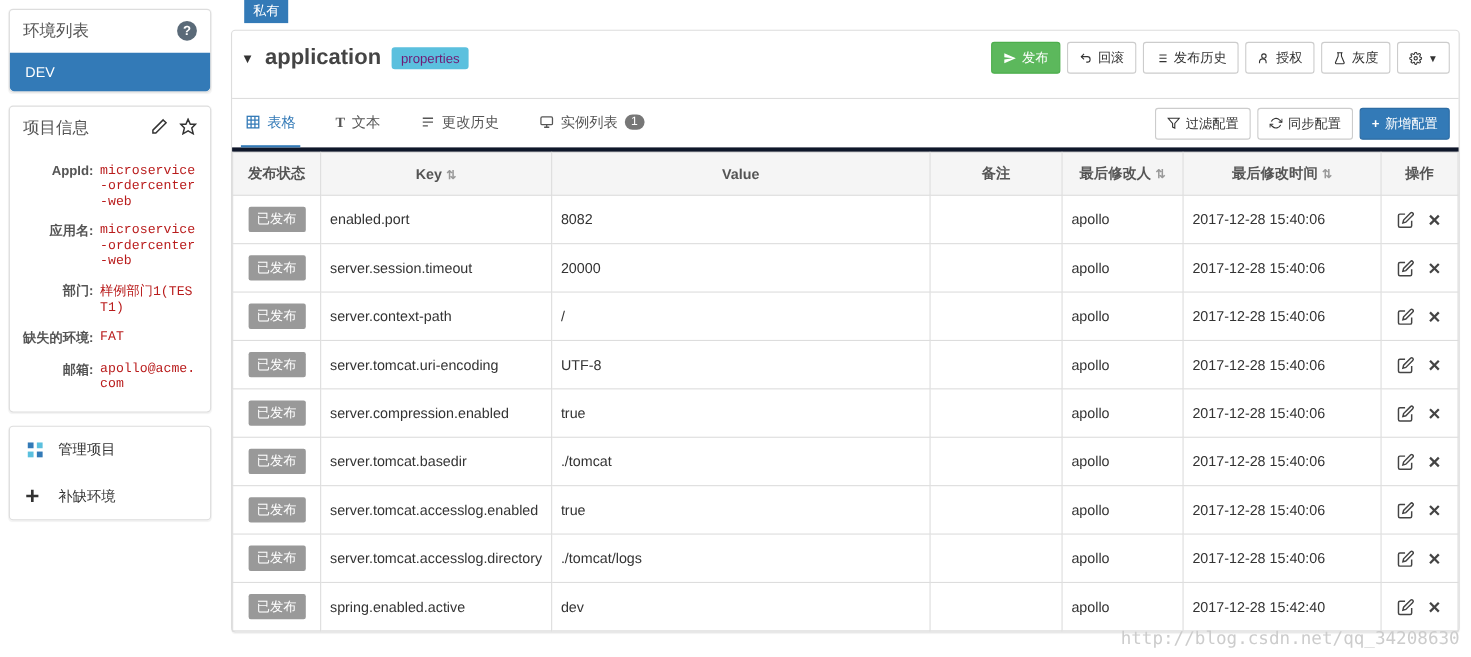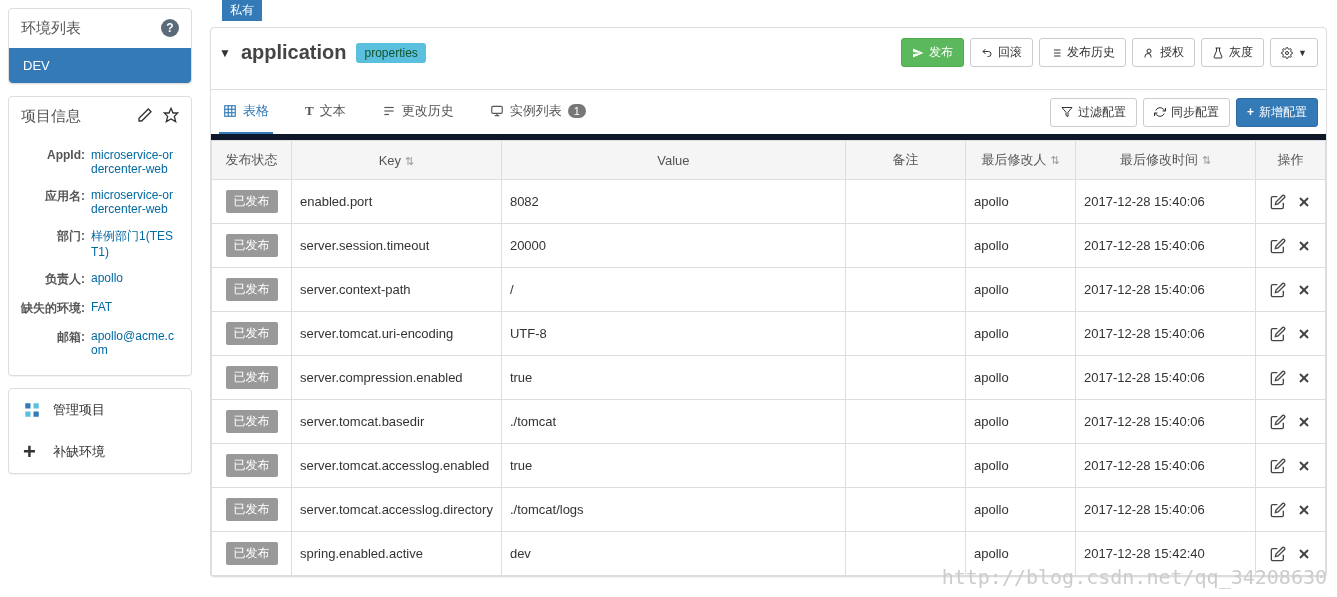--- a/index.html
+++ b/index.html
@@ -11,57 +11,57 @@
 .panel-header { padding: 10px 12px; display: flex; align-items: flex-start; justify-content: space-between; }
 .panel-title { font-size: 15px; color: #555; }
 .env-list .panel-header { border-bottom: none; }
 .help-icon { width: 18px; height: 18px; border-radius: 50%; background: #5a6a78; color: #fff; display: inline-flex; align-items: center; justify-content: center; font-weight: bold; font-size: 12px; cursor: pointer; }
 .env-item { padding: 10px 14px; color: #fff; background: #337ab7; border-radius: 0 0 4px 4px; cursor: pointer; }
 .proj-head-icons { display: flex; gap: 10px; align-items: center; }
 .icon-btn { cursor: pointer; color: #333; display: inline-flex; }
 .proj-body { padding: 6px 12px 12px 12px; }
 .proj-row { display: flex; padding: 6px 0; font-size: 12px; }
 .proj-label { width: 70px; text-align: right; color: #555; padding-right: 6px; font-weight: bold; }
-.proj-val { flex: 1; color: #0369a1; word-break: break-all; }
+.proj-val { flex: 1; color: #b91c1c; word-break: break-all; font-family: Liberation Mono, monospace; }
 .side-links { }
 .side-link { padding: 12px 14px; display: flex; align-items: center; gap: 12px; cursor: pointer; color: #333; }
 .side-link svg, .side-link .plus { width: 18px; height: 18px; }
 .plus { font-size: 22px; font-weight: bold; line-height: 18px; color: #333; }
 .tag-private { display: inline-block; background: #337ab7; color: #fff; font-size: 12px; padding: 2px 8px; margin-bottom: 6px; margin-left: 12px; }
 .ns-header { display: flex; justify-content: space-between; align-items: center; padding: 10px 8px 22px 8px; border-bottom: 1px solid #ddd; }
 .ns-title-wrap { display: flex; align-items: center; gap: 10px; }
 .ns-caret { font-size: 12px; color: #333; }
 .ns-title { font-size: 20px; font-weight: bold; color: #444; }
-.ns-badge { background: #5bc0de; color: #14532d; padding: 3px 8px; border-radius: 3px; font-size: 12px; text-align: center; }
+.ns-badge { background: #5bc0de; color: #701a75; padding: 3px 8px; border-radius: 3px; font-size: 12px; text-align: center; }
 .ns-actions { display: flex; gap: 6px; }
 .btn { border: 1px solid #ccc; background: #fff; padding: 5px 10px; border-radius: 3px; font-size: 12px; cursor: pointer; display: inline-flex; align-items: center; gap: 5px; color: #333; justify-content: flex-end; }
 .btn-success { background: #5cb85c; border-color: #4cae4c; color: #fff; }
-.tabs-row { display: flex; justify-content: space-between; align-items: center; padding: 0 8px; border-bottom: 6px solid #0f172a; }
+.tabs-row { display: flex; justify-content: space-between; align-items: center; padding: 0 8px; border-bottom: 4px solid #0f172a; }
 .tabs { display: flex; gap: 28px; }
 .tab { padding: 12px 4px; cursor: pointer; color: #555; display: flex; align-items: center; gap: 6px; font-size: 13px; border-bottom: 2px solid transparent; }
 .tab.active { color: #337ab7; border-bottom-color: #337ab7; }
 .tab .count { background: #777; color: #fff; border-radius: 8px; padding: 1px 6px; font-size: 11px; }
 .tabs-actions { display: flex; gap: 6px; padding: 6px 0; }
 .btn-primary { background: #337ab7; border-color: #2e6da4; color: #fff; }
 table.data { width: 100%; border-collapse: collapse; }
 table.data th, table.data td { border: 1px solid #ddd; padding: 10px 8px; font-size: 13px; text-align: left; vertical-align: middle; }
-table.data th { background: #f5f5f5; color: #555; text-align: center; font-weight: normal; }
+table.data th { background: #f5f5f5; color: #555; text-align: center; font-weight: bold; }
 table.data td.center { text-align: center; }
 .status-badge { background: #999; color: #fff; padding: 3px 8px; font-size: 12px; border-radius: 2px; display: inline-block; }
 .sort-icon { font-size: 11px; color: #999; margin-left: 4px; }
 .col-status { width: 80px; }
 .col-key { width: 160px; }
 .col-value { }
 .col-remark { width: 120px; }
 .col-modifier { width: 110px; }
 .col-time { width: 180px; }
 .col-ops { width: 70px; }
 .row-ops { display: flex; gap: 10px; justify-content: center; }
 .op-icon { cursor: pointer; color: #444; }
-.watermark { position: fixed; right: 10px; bottom: 8px; color: #ccc; font-size: 20px; font-family: monospace; pointer-events: none; }
+.watermark { position: fixed; right: 10px; bottom: 8px; color: #ccc; font-size: 16px; font-family: monospace; pointer-events: none; }
 svg { display: block; }
 </style>
 </head>
 <body>
 
 <div class="layout">
   <div class="sidebar">
     <div class="panel env-list">
       <div class="panel-header">
         <span class="panel-title">环境列表</span>
@@ -91,24 +91,20 @@
             <div class="proj-label">AppId:</div>
             <div class="proj-val">microservice-ordercenter-web</div>
           </div>
           <div class="proj-row">
             <div class="proj-label">应用名:</div>
             <div class="proj-val">microservice-ordercenter-web</div>
           </div>
           <div class="proj-row">
             <div class="proj-label">部门:</div>
             <div class="proj-val">样例部门1(TEST1)</div>
-          </div>
-          <div class="proj-row">
-            <div class="proj-label">负责人:</div>
-            <div class="proj-val">apollo</div>
           </div>
           <div class="proj-row">
             <div class="proj-label">缺失的环境:</div>
             <div class="proj-val">FAT</div>
           </div>
           <div class="proj-row">
             <div class="proj-label">邮箱:</div>
             <div class="proj-val">apollo@acme.com</div>
           </div>
         </div>

